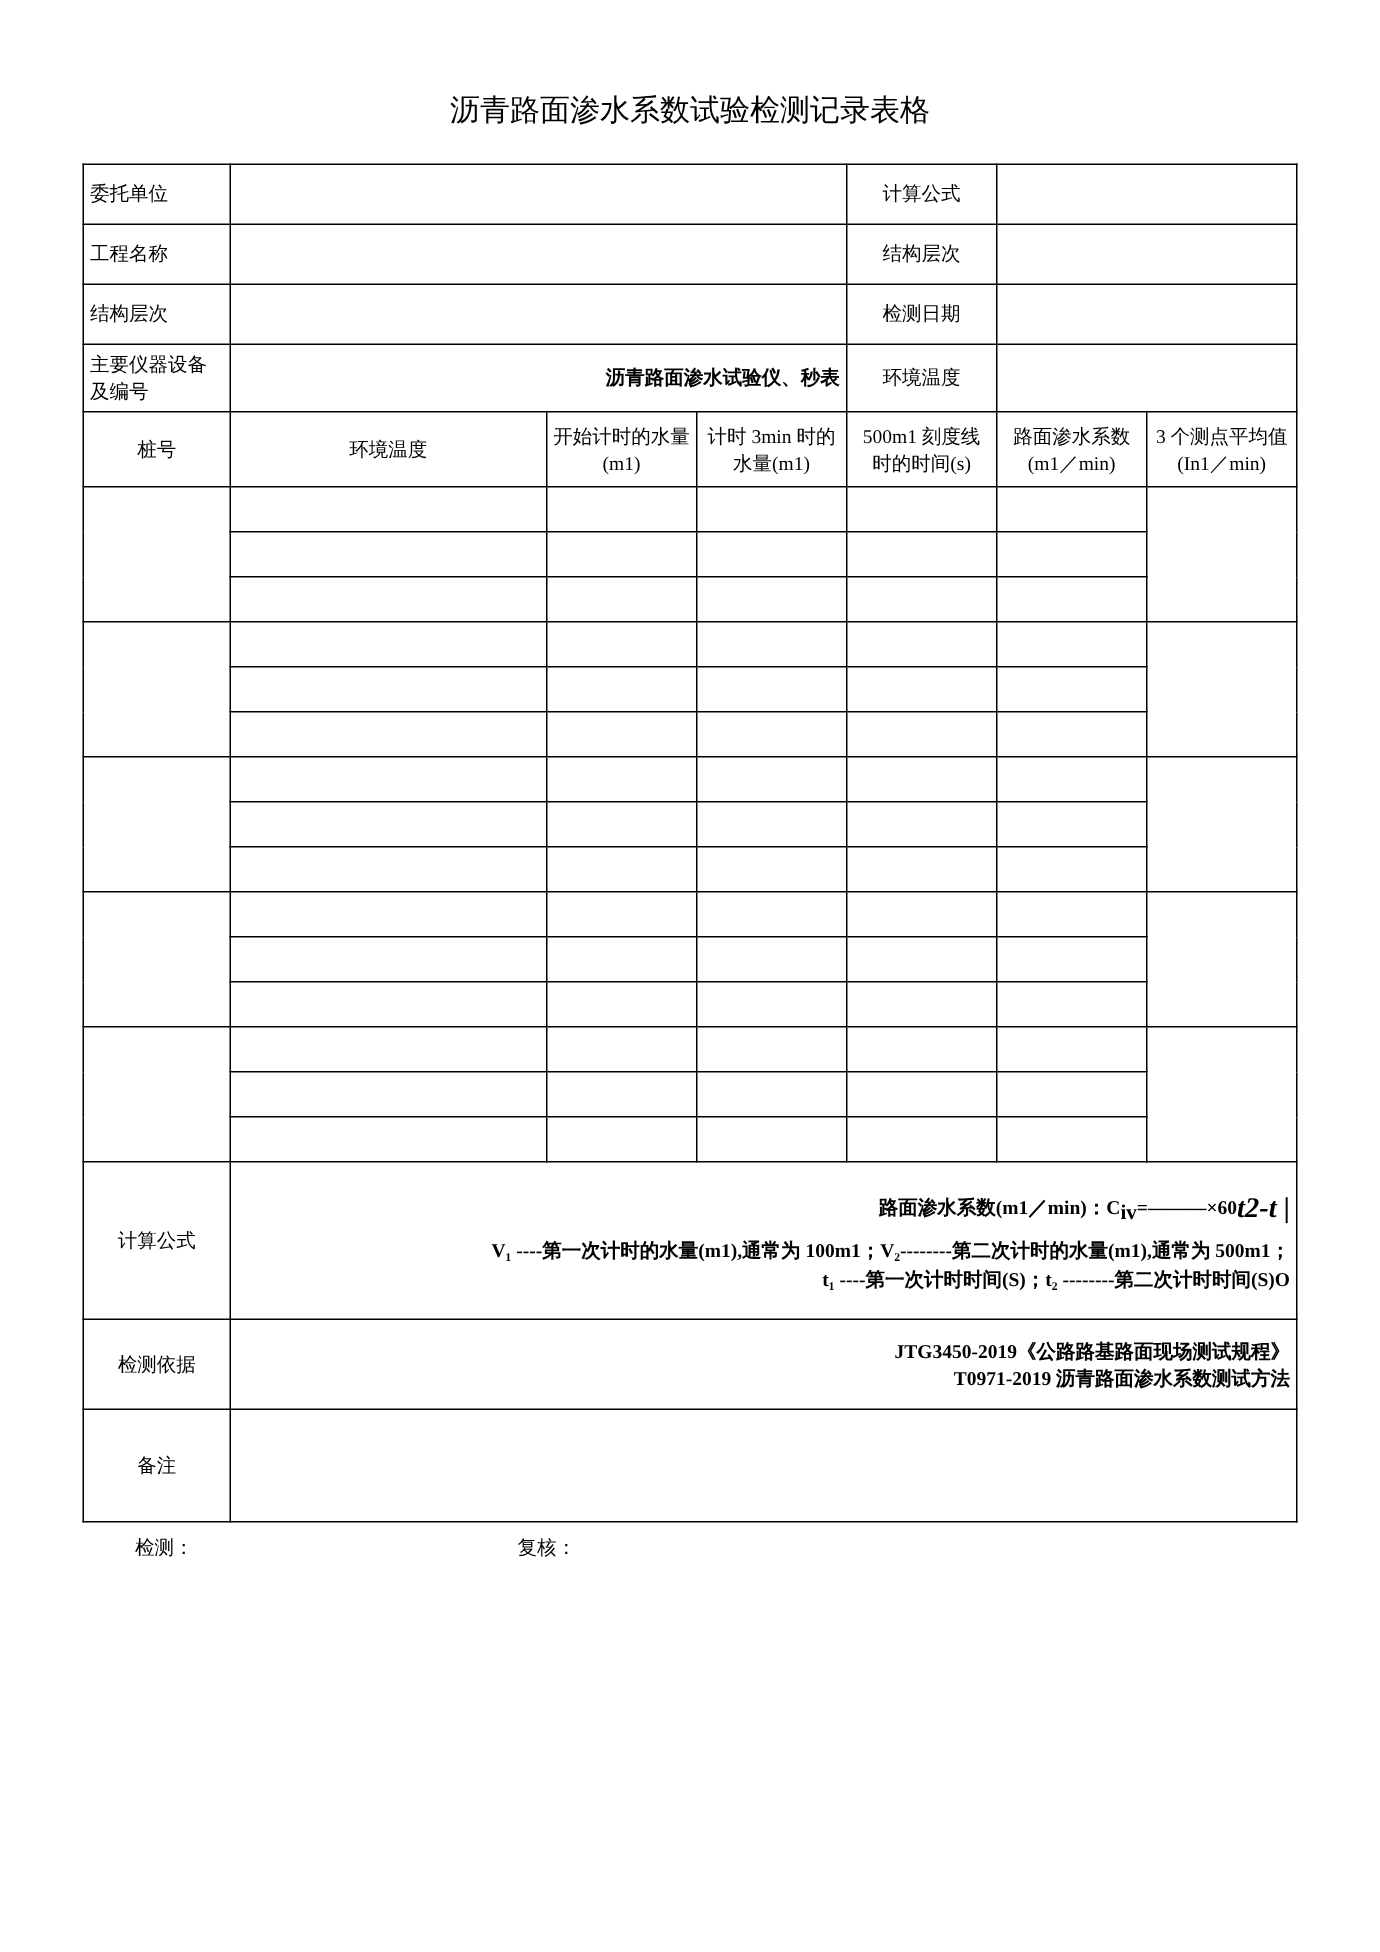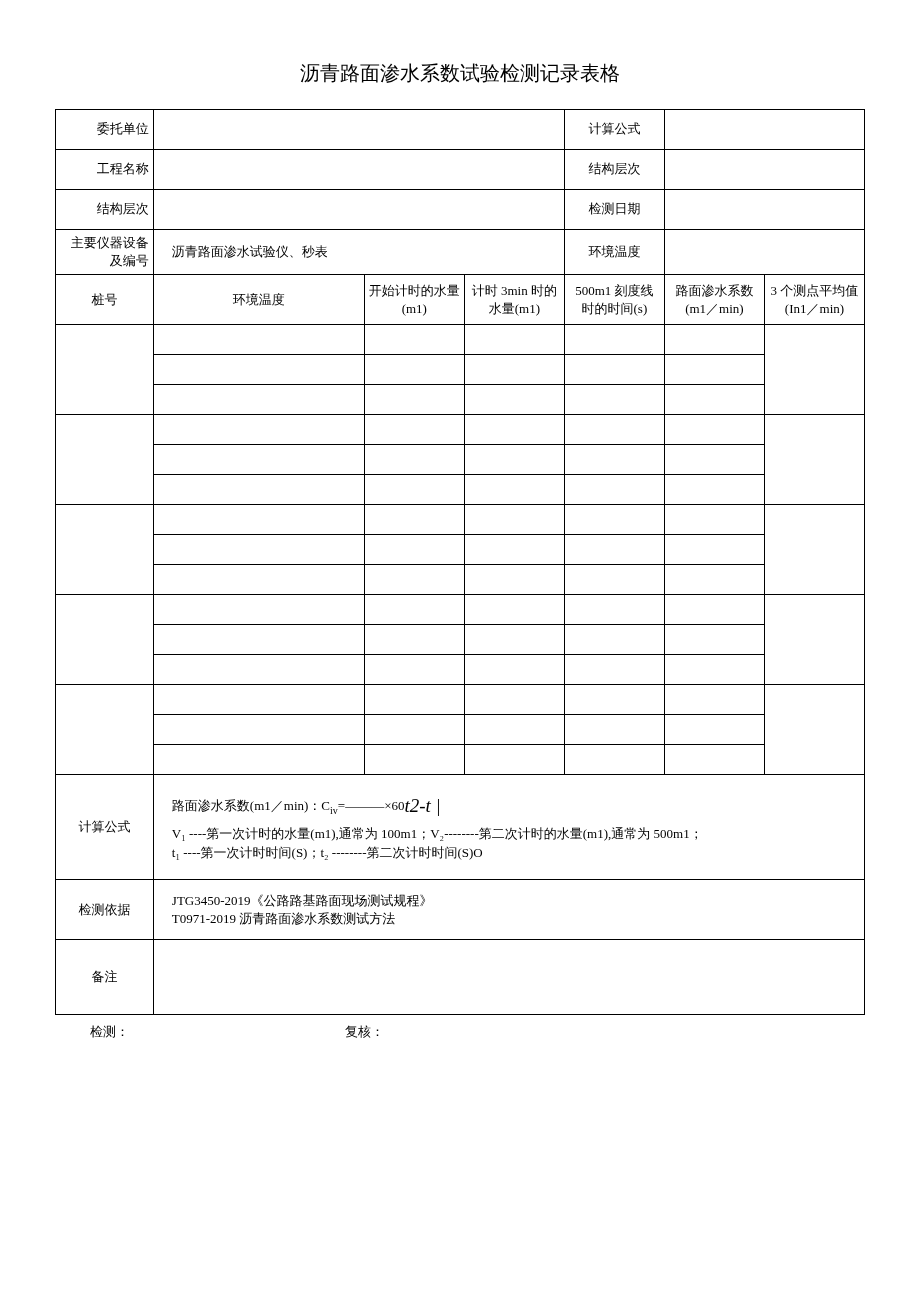--- a/index.html
+++ b/index.html
@@ -24,41 +24,42 @@
     table.main td, table.main th {
       border: 1px solid #000;
       font-size: 13px;
       padding: 4px 4px;
       vertical-align: middle;
       text-align: center;
       font-weight: normal;
       line-height: 1.4;
     }
     table.main .left-label {
+      text-align: left;
+    }
+    table.main .content-left {
       text-align: right;
-    }
-    table.main .content-left {
-      text-align: left;
       padding-left: 18px;
+      font-weight: bold;
     }
     .hdr-row td { height: 40px; }
     .tall-hdr td { height: 50px; }
     .data-row td { height: 30px; }
     .formula-row td { height: 105px; }
     .basis-row td { height: 60px; }
     .remark-row td { height: 75px; }
     .footer {
       margin-top: 8px;
       font-size: 13px;
       display: flex;
       align-items: center;
     }
     .footer .f1 { margin-left: 35px; width: 255px; }
     .footer .f2 { }
-    sub { font-size: 10px; vertical-align: sub; }
+    sub { font-size: 14px; vertical-align: sub; }
   </style>
 </head>
 <body>
 
 <div class="title">沥青路面渗水系数试验检测记录表格</div>
 
 <table class="main">
   <colgroup>
     <col style="width:90px">
     <col style="width:194px">

